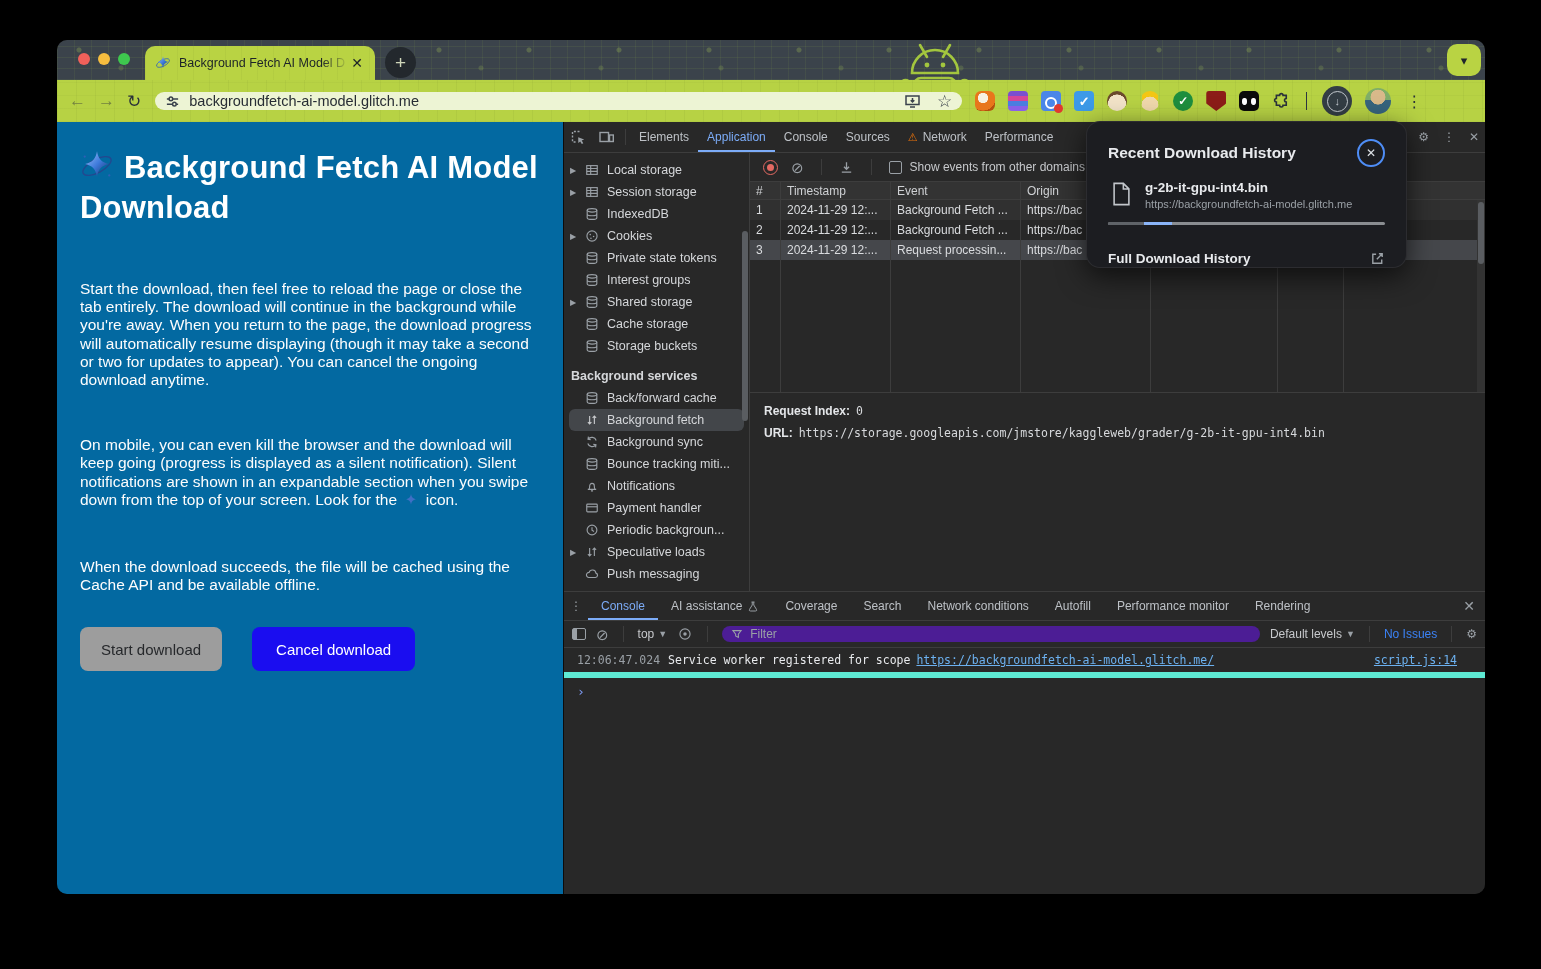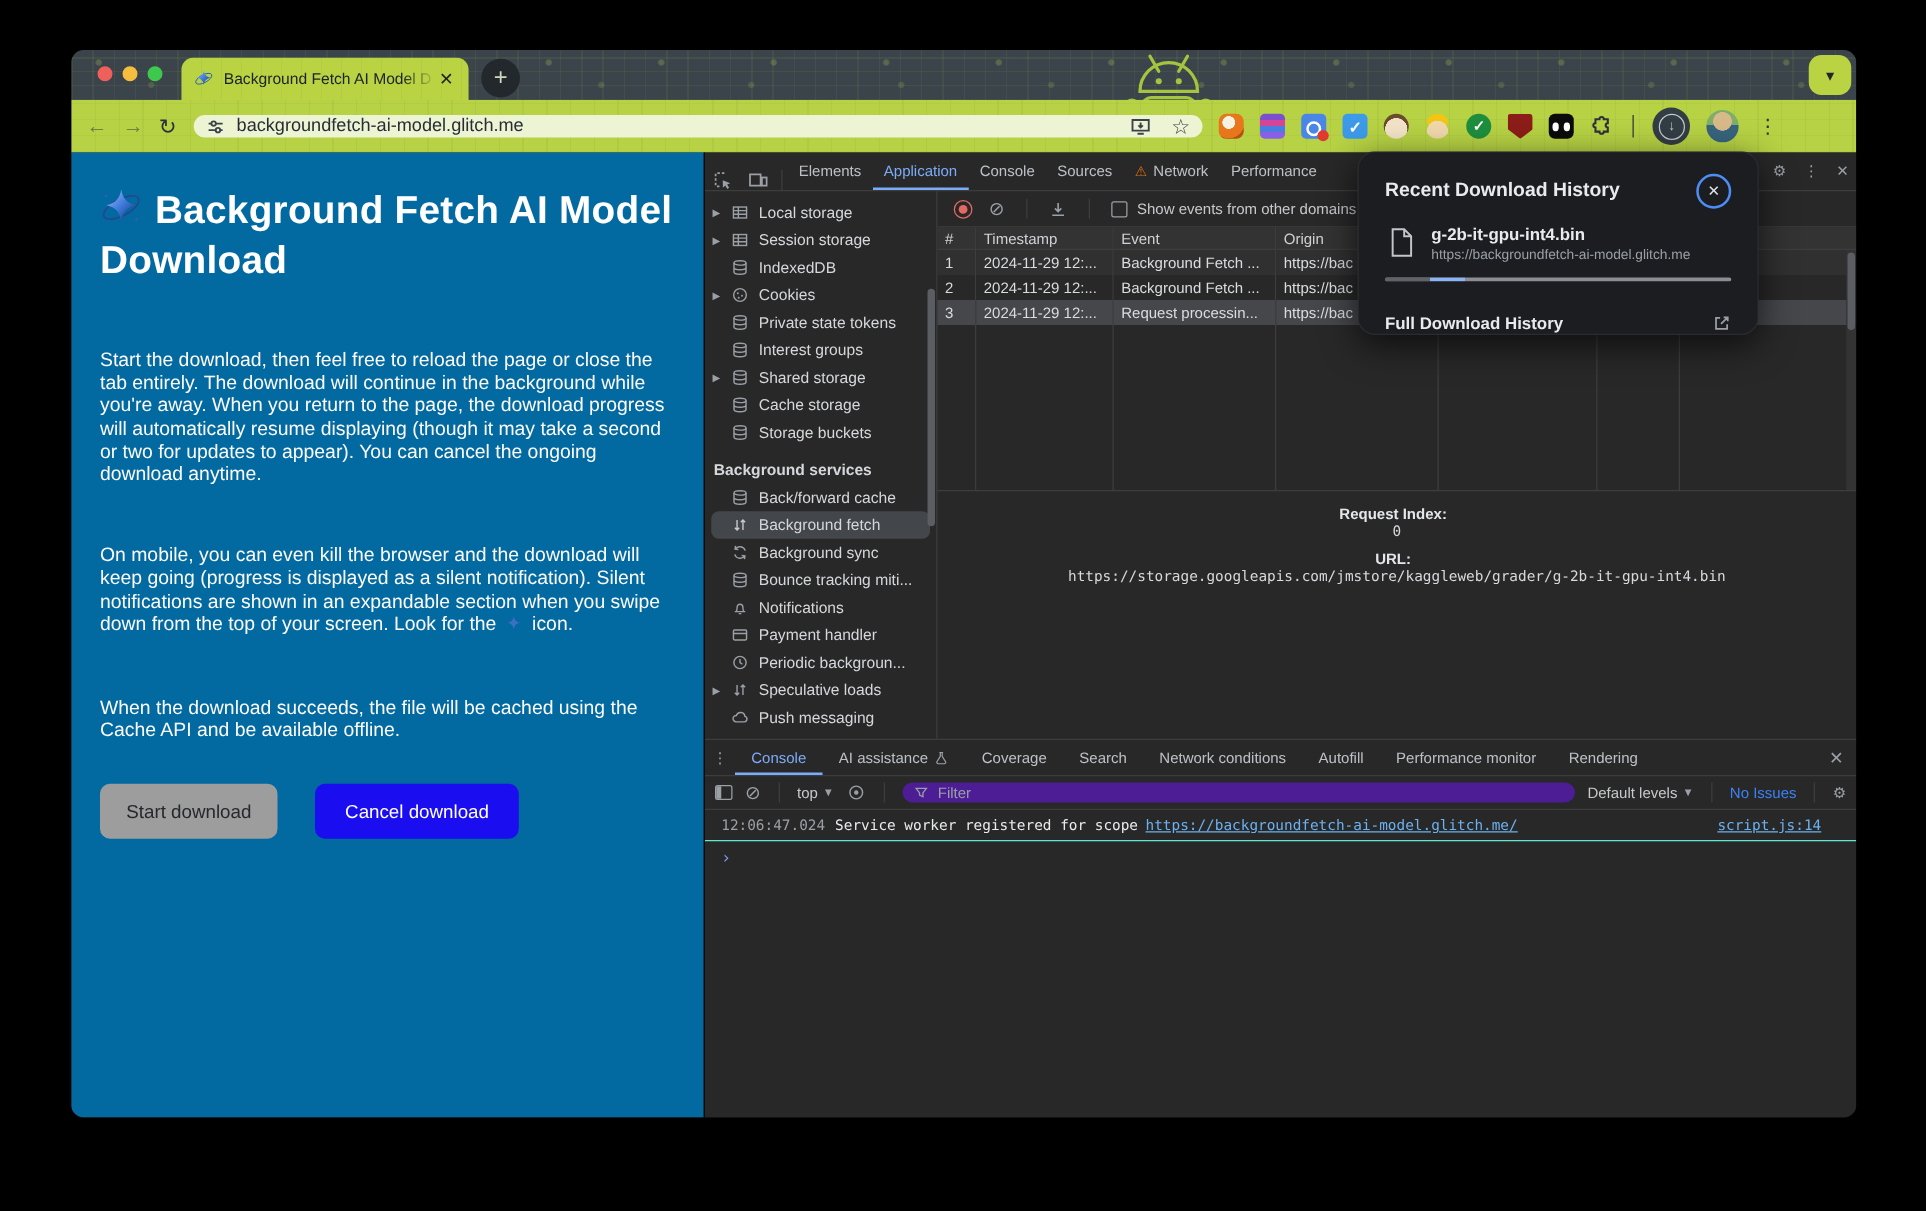--- a/index.html
+++ b/index.html
@@ -81,21 +81,21 @@
   .btn.start{background:#9d9d9d;color:#26282b;padding:0 21px;}
   .btn.cancel{background:#1a0df0;color:#fff;padding:0 24px;}
   .progrow{display:flex;align-items:center;margin-top:26px;}
   .pbar{width:160px;height:11px;border:1.5px solid #7b7b7b;border-radius:7px;background:#111;position:relative;overflow:hidden;}
   .pfill{position:absolute;left:0;top:0;bottom:0;width:3px;background:#cf4786;}
   .ptext{font-size:17px;margin-left:36px;color:#fff;}
 
   
   .devtools{flex:1;background:#282828;color:#c9cbce;font-size:12px;display:flex;flex-direction:column;
             border-left:1px solid #0c0c0c;position:relative;box-sizing:border-box;}
-  .dt-tabs{height:30px;display:flex;align-items:flex-end;border-bottom:1px solid #3d3d3d;flex:none;position:relative;}
+  .dt-tabs{height:30px;display:flex;align-items:center;border-bottom:1px solid #3d3d3d;flex:none;position:relative;}
   .dt-ico{color:#9aa0a6;display:flex;align-items:center;padding:0 6px;}
   .dt-sep{width:1px;height:16px;background:#3d3d3d;margin:0 4px;}
   .dt-tab{padding:0 9px;height:30px;display:flex;align-items:center;gap:5px;color:#bdc1c6;white-space:nowrap;}
   .dt-tab.active{color:#7cacf8;box-shadow:inset 0 -2px 0 #7cacf8;}
   .warn{color:#e8710a;font-size:11px;}
   .dt-right{position:absolute;right:6px;top:0;height:30px;display:flex;align-items:center;gap:14px;color:#9aa0a6;}
 
   .dt-main{height:438px;display:flex;flex:none;}
   .sidebar{width:186px;border-right:1px solid #3d3d3d;box-sizing:border-box;position:relative;padding-top:6px;flex:none;overflow:hidden;}
   .sb-row{height:22px;display:flex;align-items:center;padding-left:6px;color:#d5d7da;font-size:12.5px;}
@@ -116,37 +116,37 @@
 
   .ev-table{height:210px;display:grid;grid-template-columns:31px 110px 130px 130px 127px 66px 1fr;
             grid-template-rows:18px 20px 20px 20px 1fr;flex:none;position:relative;}
   .ev-cell{border-right:1px solid #3d3d3d;padding:0 6px;display:flex;align-items:center;white-space:nowrap;
            overflow:hidden;font-size:12px;color:#dadcdf;box-sizing:border-box;}
   .ev-h{background:#333333;color:#cfd1d4;border-bottom:1px solid #3d3d3d;}
   .ev-r1{background:#303030;} .ev-r2{background:#282828;} .ev-r3{background:#45474b;}
   .ev-scroll{position:absolute;right:0;top:18px;width:8px;bottom:0;background:#333;}
   .ev-scroll i{position:absolute;left:1px;right:1px;top:2px;height:62px;background:#5a5d61;border-radius:3px;display:block;}
   .ev-details{flex:1;border-top:1px solid #3d3d3d;padding:11px 14px;box-sizing:border-box;}
-  .det-line{display:flex;align-items:center;margin-bottom:8px;flex-direction:column;}
+  .det-line{display:flex;align-items:flex-start;margin-bottom:8px;}
   .det-label{font-weight:bold;color:#e4e6e9;font-size:12px;margin-right:6px;}
   .det-val{font-family:"DejaVu Sans Mono",monospace;font-size:11.5px;color:#d7d9dc;}
 
   .drawer{flex:1;display:flex;flex-direction:column;border-top:1px solid #3d3d3d;min-height:0;}
   .dr-tabs{height:28px;display:flex;align-items:center;border-bottom:1px solid #3d3d3d;flex:none;position:relative;}
   .dr-tab{padding:0 13px;height:28px;display:flex;align-items:center;gap:5px;color:#bdc1c6;white-space:nowrap;}
   .dr-tab.active{color:#7cacf8;box-shadow:inset 0 -2px 0 #7cacf8;}
   .dr-close{position:absolute;right:10px;color:#9aa0a6;font-size:14px;}
   .con-toolbar{height:26px;display:flex;align-items:center;gap:10px;padding:0 8px;border-bottom:1px solid #3d3d3d;flex:none;}
   .panel-ico{width:14px;height:12px;border:1.5px solid #9aa0a6;border-radius:2px;box-sizing:border-box;position:relative;}
   .panel-ico:before{content:"";position:absolute;left:0;top:0;bottom:0;width:4px;background:#9aa0a6;}
   .ctx{display:flex;align-items:center;gap:4px;color:#c7c9cc;}
   .filterpill{flex:1;height:16px;background:#4c1d95;border-radius:11px;display:flex;align-items:center;
               padding:0 9px;gap:7px;color:#9aa0a6;}
   .levels{display:flex;align-items:center;gap:4px;color:#c7c9cc;white-space:nowrap;}
-  .con-msg{display:flex;align-items:baseline;padding:5px 28px 5px 13px;border-bottom:1px solid #5eead4;
+  .con-msg{display:flex;align-items:baseline;padding:5px 28px 5px 13px;border-bottom:6px solid #5eead4;
            font-family:"DejaVu Sans Mono",monospace;font-size:11.5px;}
   .msg-time{color:#9aa0a6;margin-right:8px;}
   .msg-text{color:#e8eaed;margin-right:6px;}
   .msg-link{color:#6cb1f0;text-decoration:underline;}
   .msg-src{margin-left:auto;color:#6cb1f0;text-decoration:underline;}
   .con-prompt{padding:6px 13px;color:#7f9cf5;font-size:13px;font-family:"DejaVu Sans Mono",monospace;}
 
   
   .popup{position:absolute;left:1029px;top:81px;width:321px;height:147px;background:#1c1d21;border-radius:14px;
          border:1px solid rgba(255,255,255,.07);box-shadow:0 8px 28px rgba(0,0,0,.65);z-index:30;

